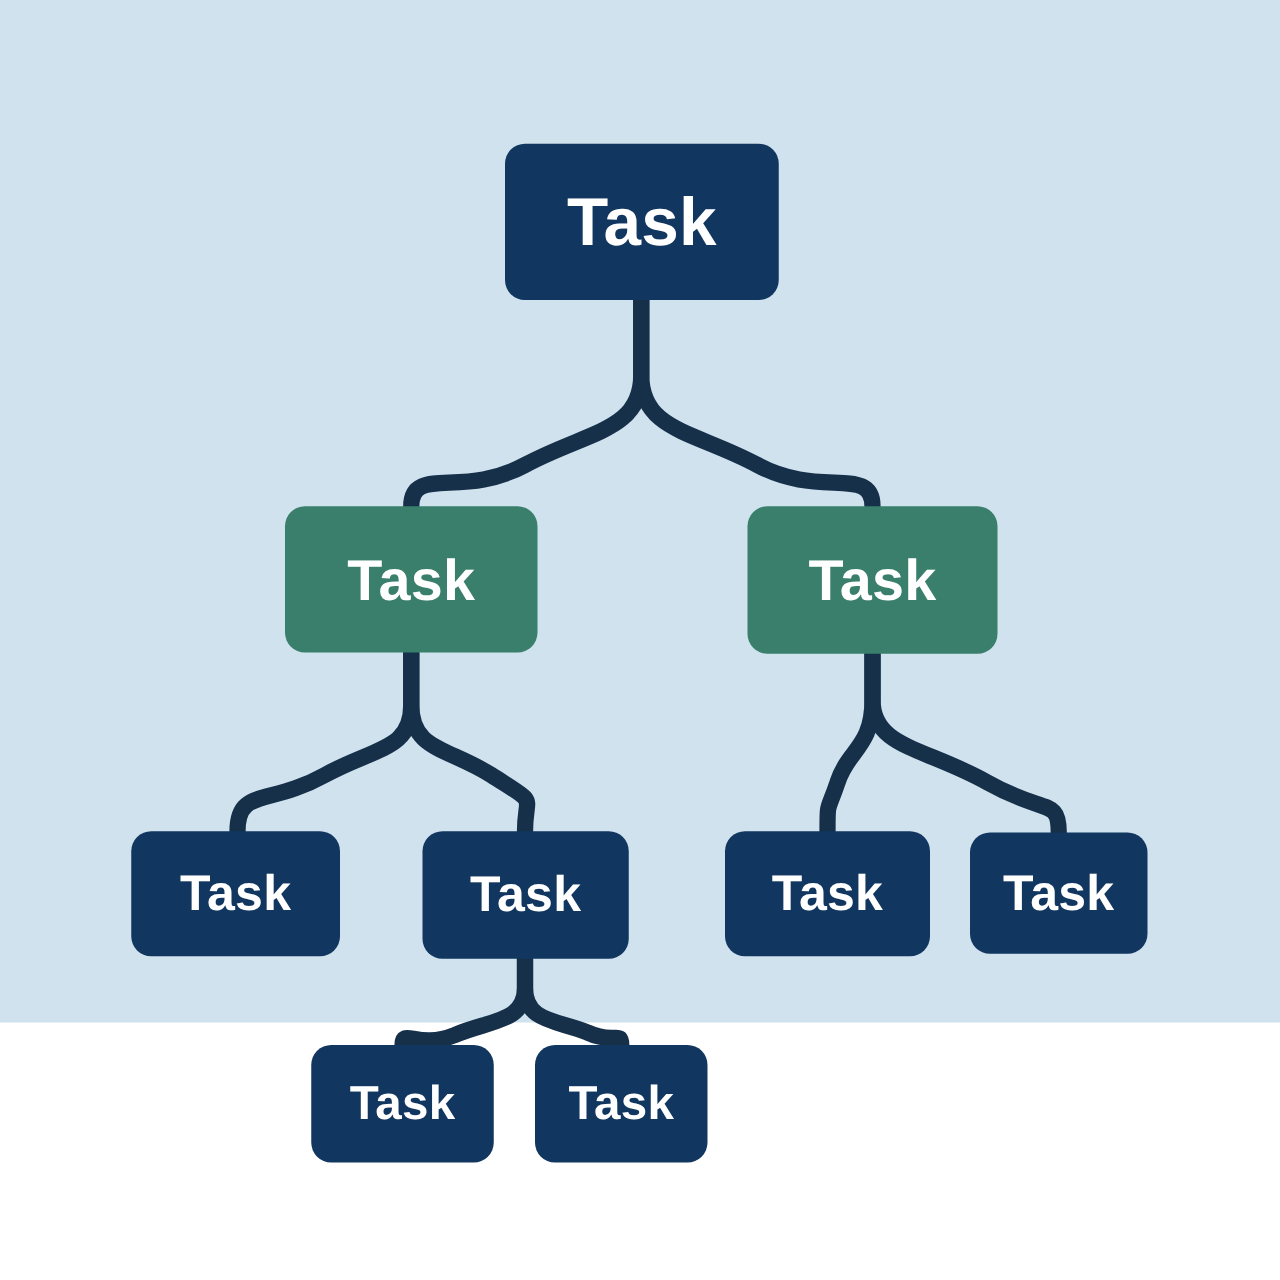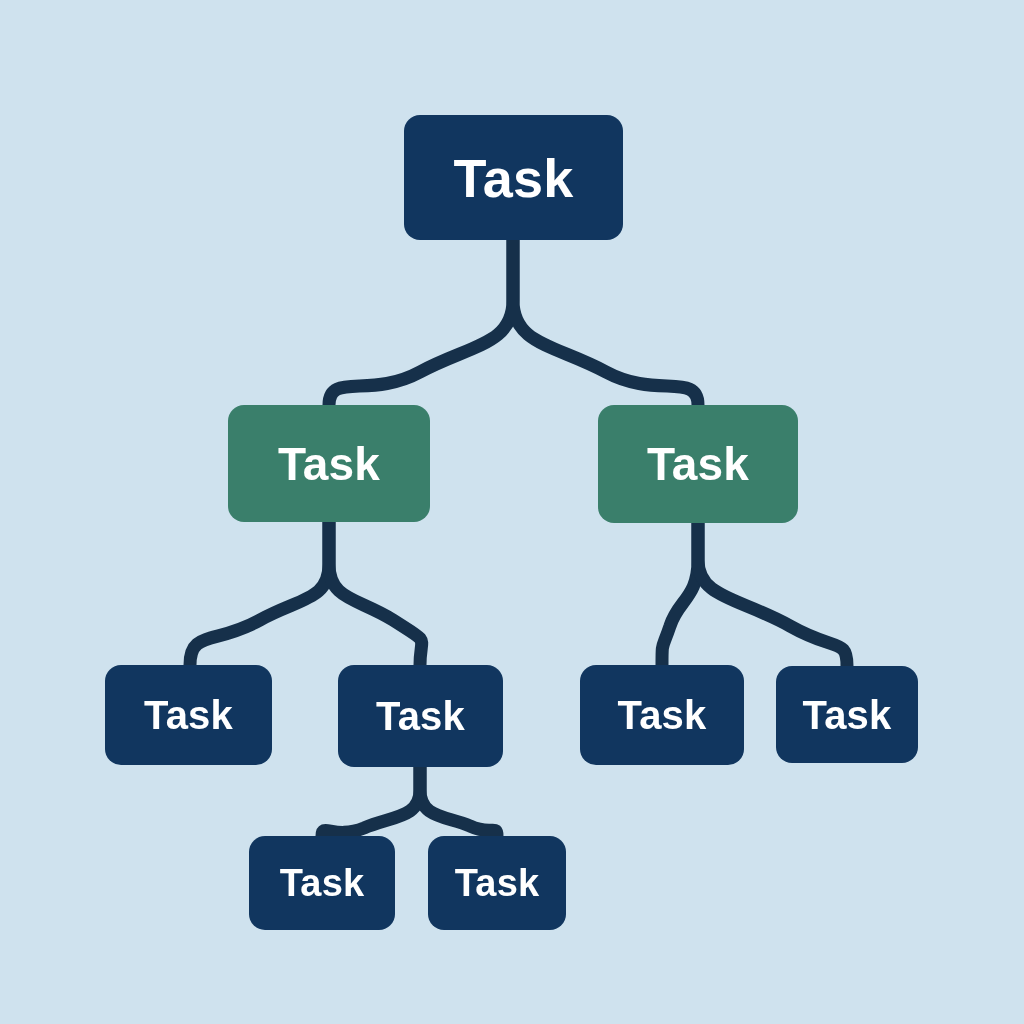--- a/index.html
+++ b/index.html
@@ -9,21 +9,21 @@
   }
   body {
     width: 1024px;
     height: 1024px;
     overflow: hidden;
     font-family: "Liberation Sans", sans-serif;
   }
   #canvas {
     position: relative;
     width: 1024px;
-    height: 1024px;
+    height: 818px;
     background: #cfe2ee;
   }
   #edges {
     position: absolute;
     left: 0;
     top: 0;
     width: 1024px;
     height: 1024px;
   }
   .node {

